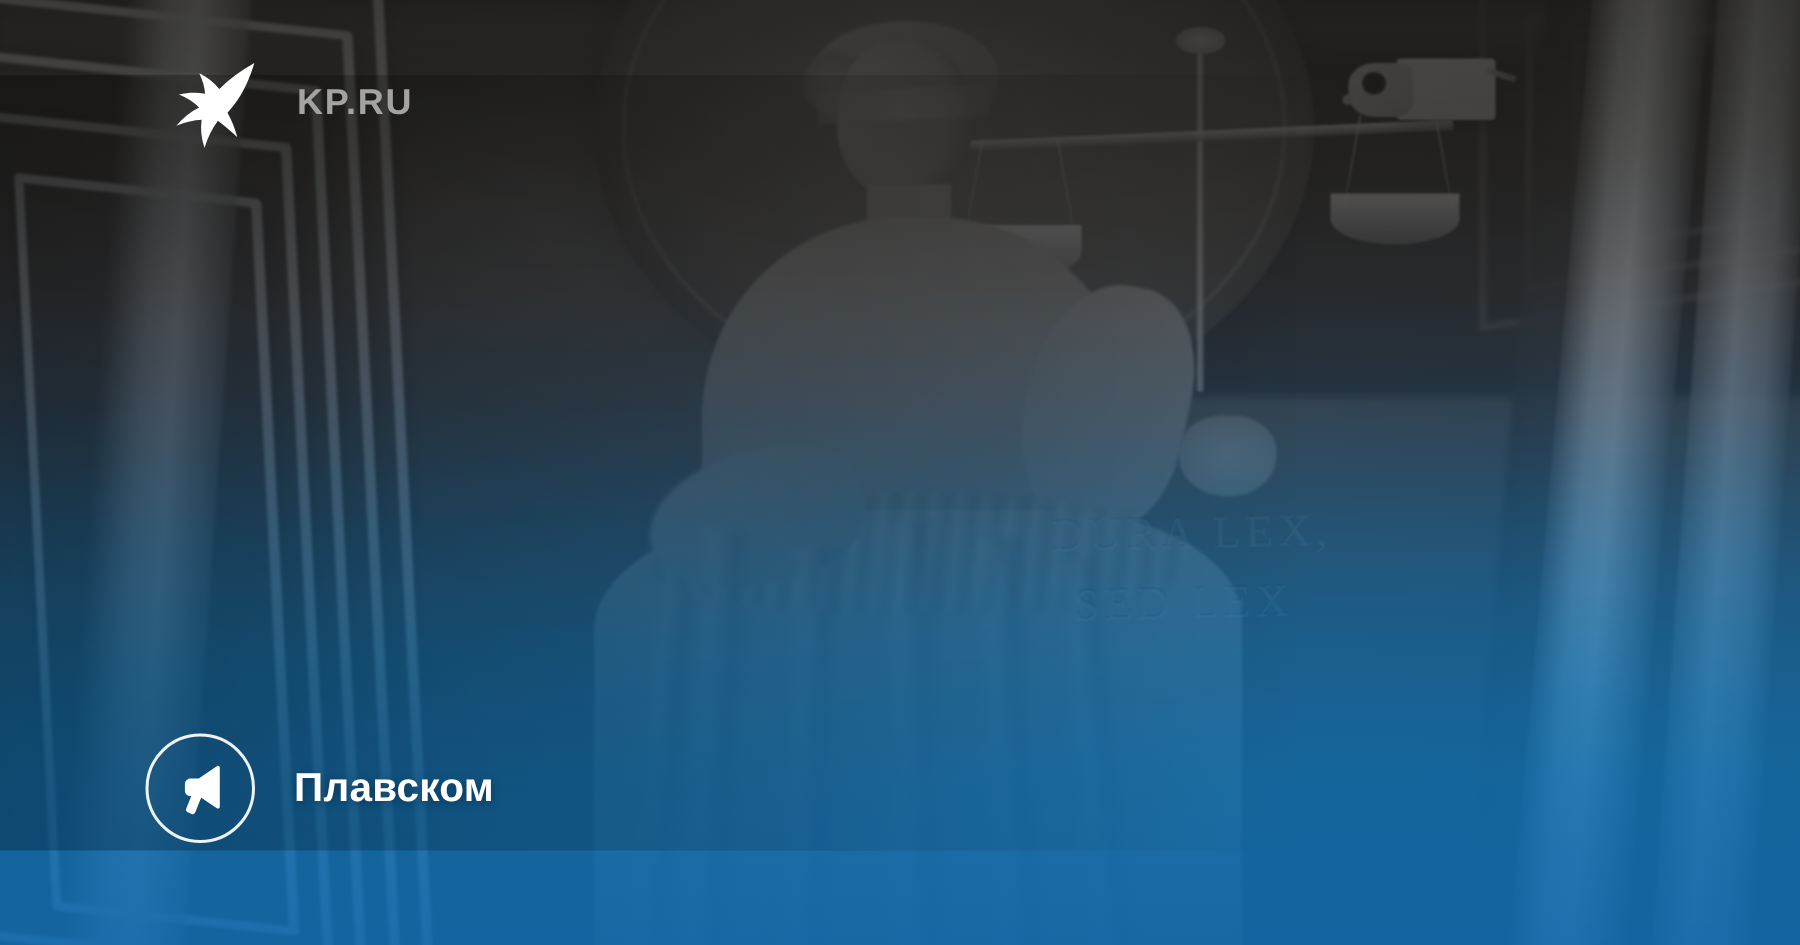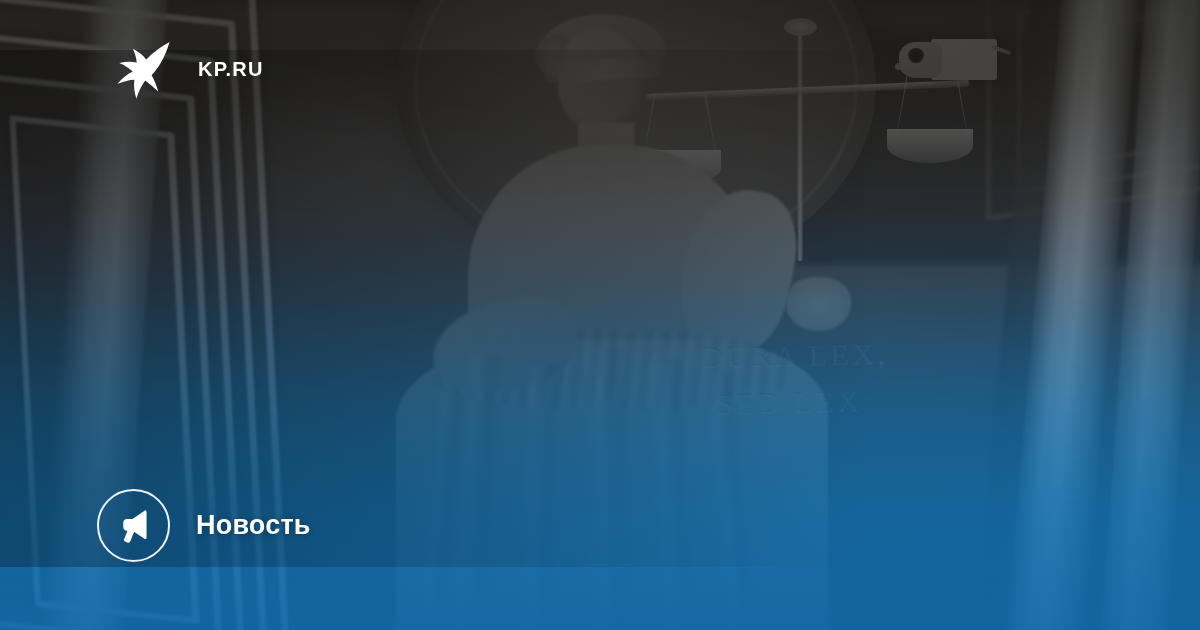--- a/index.html
+++ b/index.html
@@ -342,22 +342,22 @@
   
   .content { position:absolute; inset:0; }
 
   
   .logo-row {
     position:absolute; left:110px; top:38px;
     display:flex; align-items:center; gap:26px;
   }
   .bird { width:62px; height:62px; display:block; }
   .brand {
-    color:#ffffff;
-    font-size:20px;
+    color:#a3a3a3;
+    font-size:24px;
     font-weight:700;
     letter-spacing:1.2px;
     line-height:1;
     white-space:nowrap;
   }
 
   
   .headline {
     position:absolute; left:88px; top:178px; width:950px;
     color:#ffffff;
@@ -479,17 +479,17 @@
       <div class="brand">KP.RU</div>
     </div>
 
 
     <div class="badge-row">
       <div class="badge-circle">
         <svg class="megaphone" viewBox="0 0 40 40" aria-hidden="true">
           <path fill="#ffffff" d="M33.2 5.1 C33.2 4.0 32.0 3.4 31.1 4.0 L18.4 12.6 L12.6 12.6 C10.4 12.6 8.7 14.4 8.7 16.5 L8.7 21.0 C8.7 23.2 10.4 24.9 12.6 24.9 L13.2 24.9 L9.6 33.9 C9.2 34.9 9.7 36.0 10.7 36.4 L13.5 37.5 C14.5 37.9 15.6 37.4 16.0 36.4 L20.6 24.9 L18.4 24.9 L31.1 33.5 C32.0 34.1 33.2 33.5 33.2 32.4 Z"></path>
         </svg>
       </div>
-      <div class="badge-label">Новость</div>
+      <div class="badge-label">Плавском</div>
     </div>
 
   </div>
 </div>
 
 </body></html>

